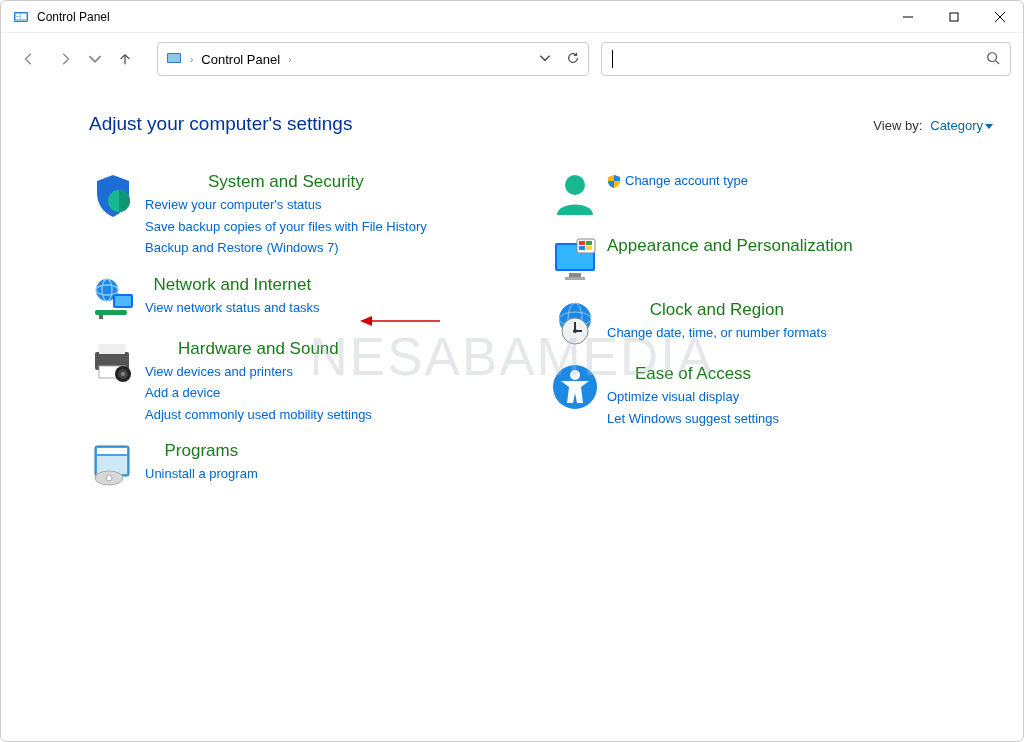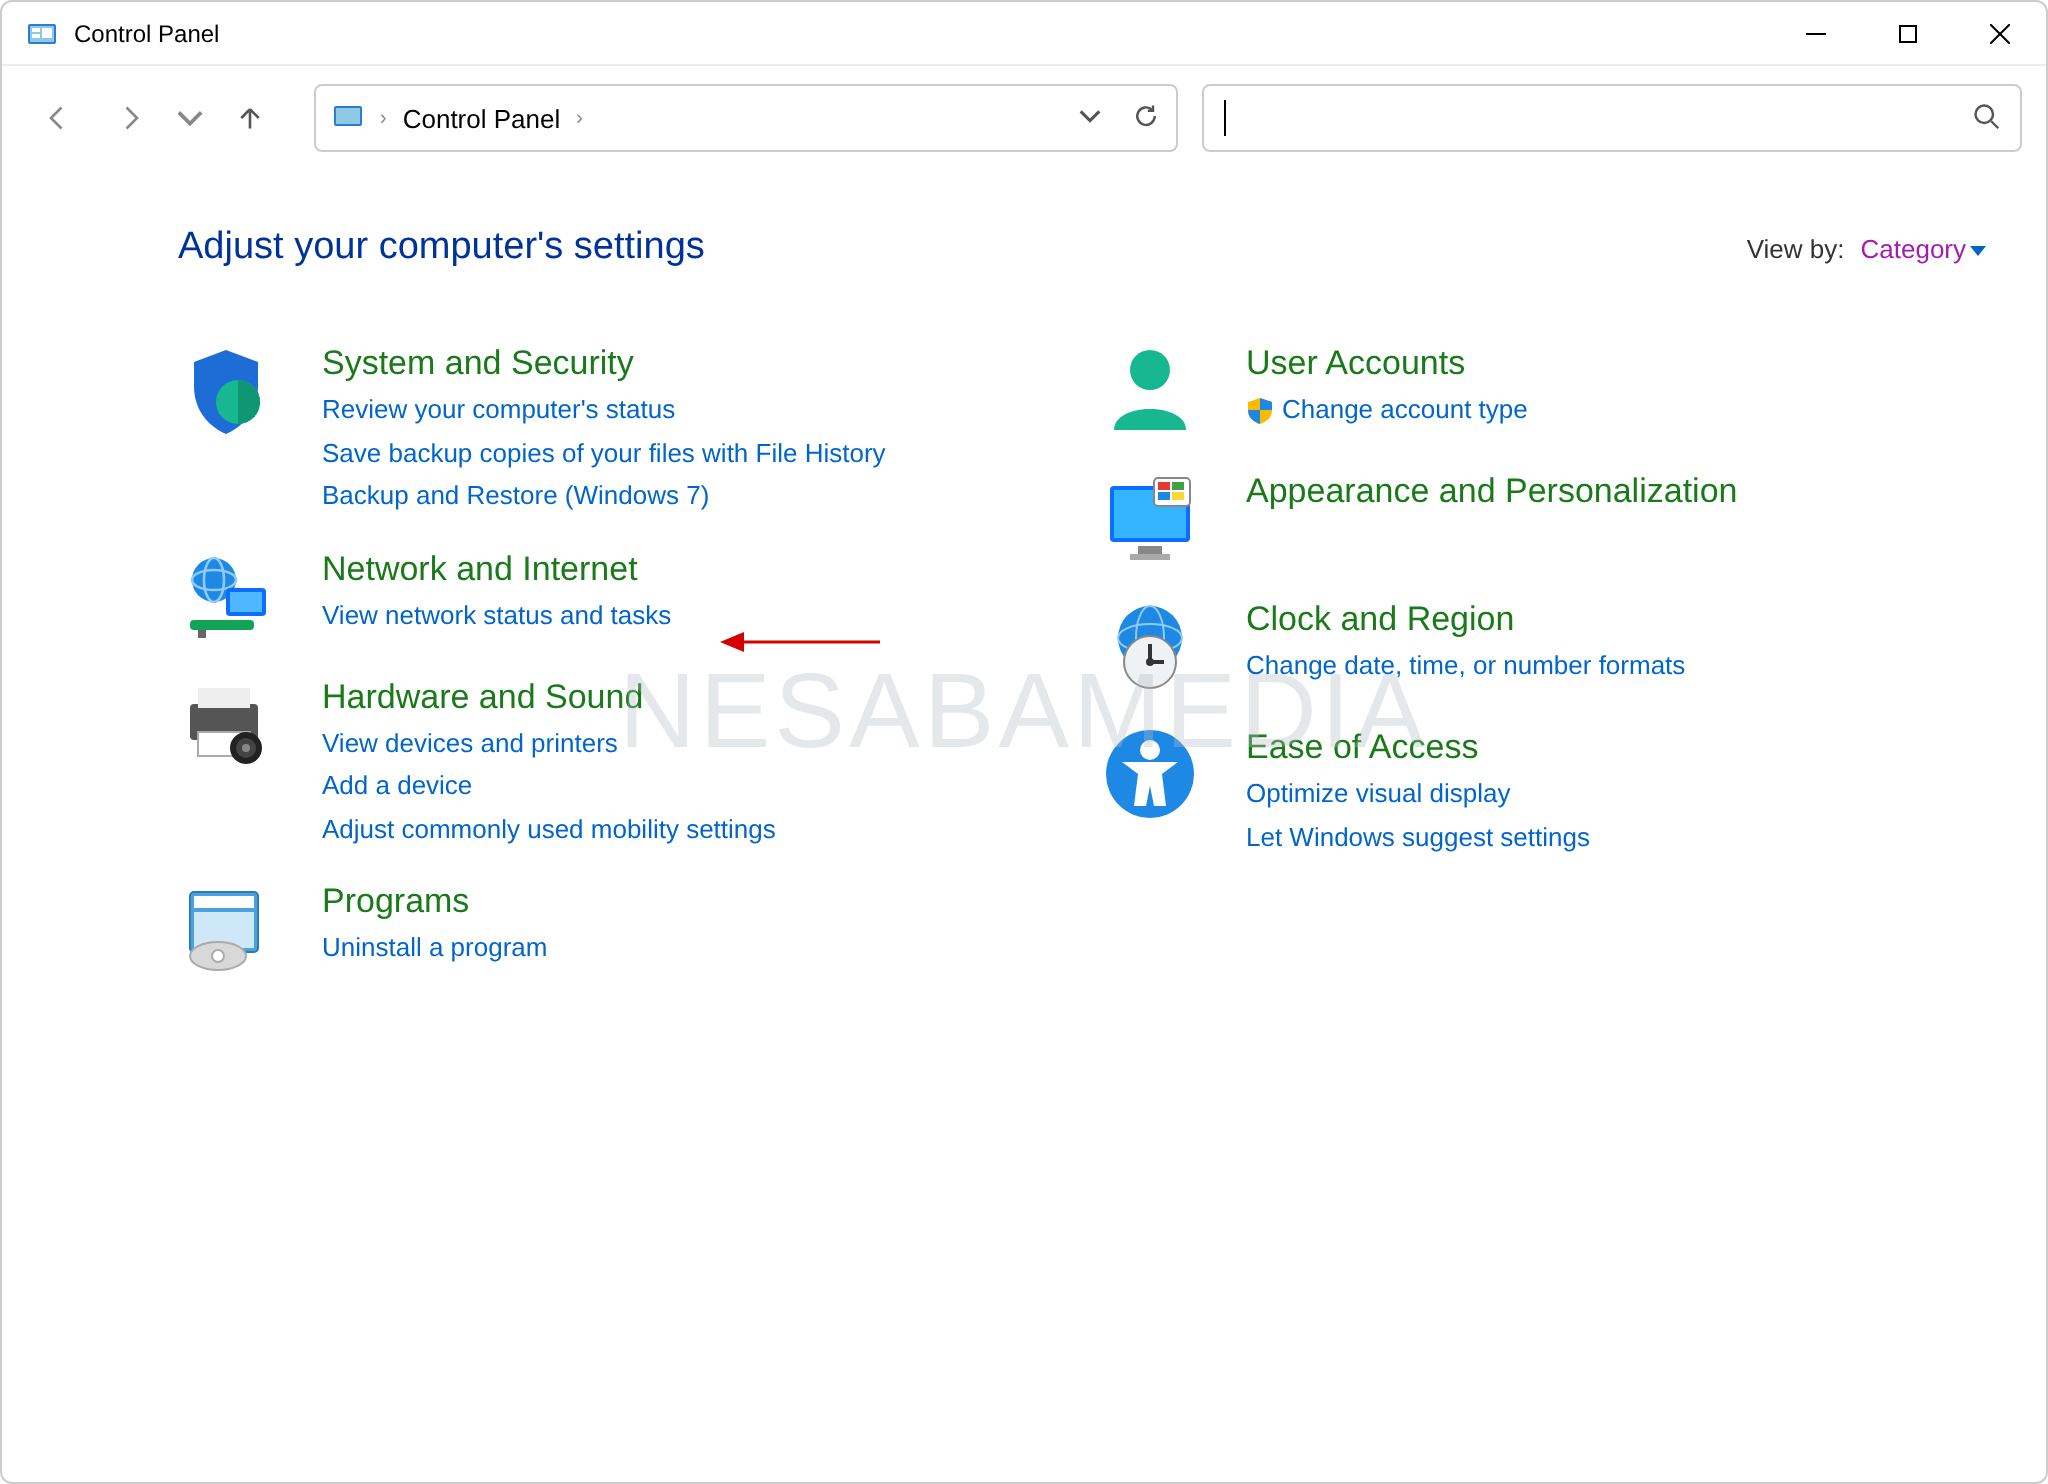--- a/index.html
+++ b/index.html
@@ -108,38 +108,39 @@
     color: #003399;
     font-weight: 400;
   }
   .viewby {
     margin-left: auto;
     display: flex;
     gap: 8px;
     font-size: 13px;
   }
   .viewby-label { color: #333; }
-  .viewby-value { color: #a21caf; }
+  .viewby-value { color: #0369a1; }
   .caret-down {
     display: inline-block;
     width: 0; height: 0;
     border-left: 4px solid transparent;
     border-right: 4px solid transparent;
     border-top: 5px solid #0067c0;
     margin-left: 2px; vertical-align: middle;
   }
   .columns {
     display: grid;
     grid-template-columns: 1fr 1fr;
     gap: 4px 20px;
   }
   .category {
     display: flex;
-    gap: 24px;
+    gap: 8px;
     margin-bottom: 16px;
+    text-align: center;
   }
   .cat-icon {
     width: 48px; height: 48px;
     flex-shrink: 0;
   }
   .cat-body { display: flex; flex-direction: column; gap: 2px; }
   .cat-title {
     color: #1a7a1a;
     font-size: 17px;
     font-weight: 400;
@@ -358,21 +359,20 @@
     <div>
 
       <div class="category">
         <div class="cat-icon">
           <svg viewBox="0 0 48 48">
               <circle cx="24" cy="14" r="10" fill="#17b890"></circle>
               <path d="M6 44 C6 30 42 30 42 44 Z" fill="#17b890"></path>
             </svg>
         </div>
         <div class="cat-body">
-          <a class="cat-title">User Accounts</a>
           <a class="cat-link">
             <span class="shield-small">
               <svg viewBox="0 0 14 14">
                   <path d="M7 1 L13 3 V7 C13 11 10 13 7 14 C4 13 1 11 1 7 V3 Z" fill="#ffb900"></path>
                   <path d="M7 1 L13 3 V7 L7 7 Z" fill="#1e88e5"></path>
                   <path d="M1 7 L7 7 V14 C4 13 1 11 1 7 Z" fill="#1e88e5"></path>
                 </svg>
             </span>
             <span>Change account type</span>
           </a>

